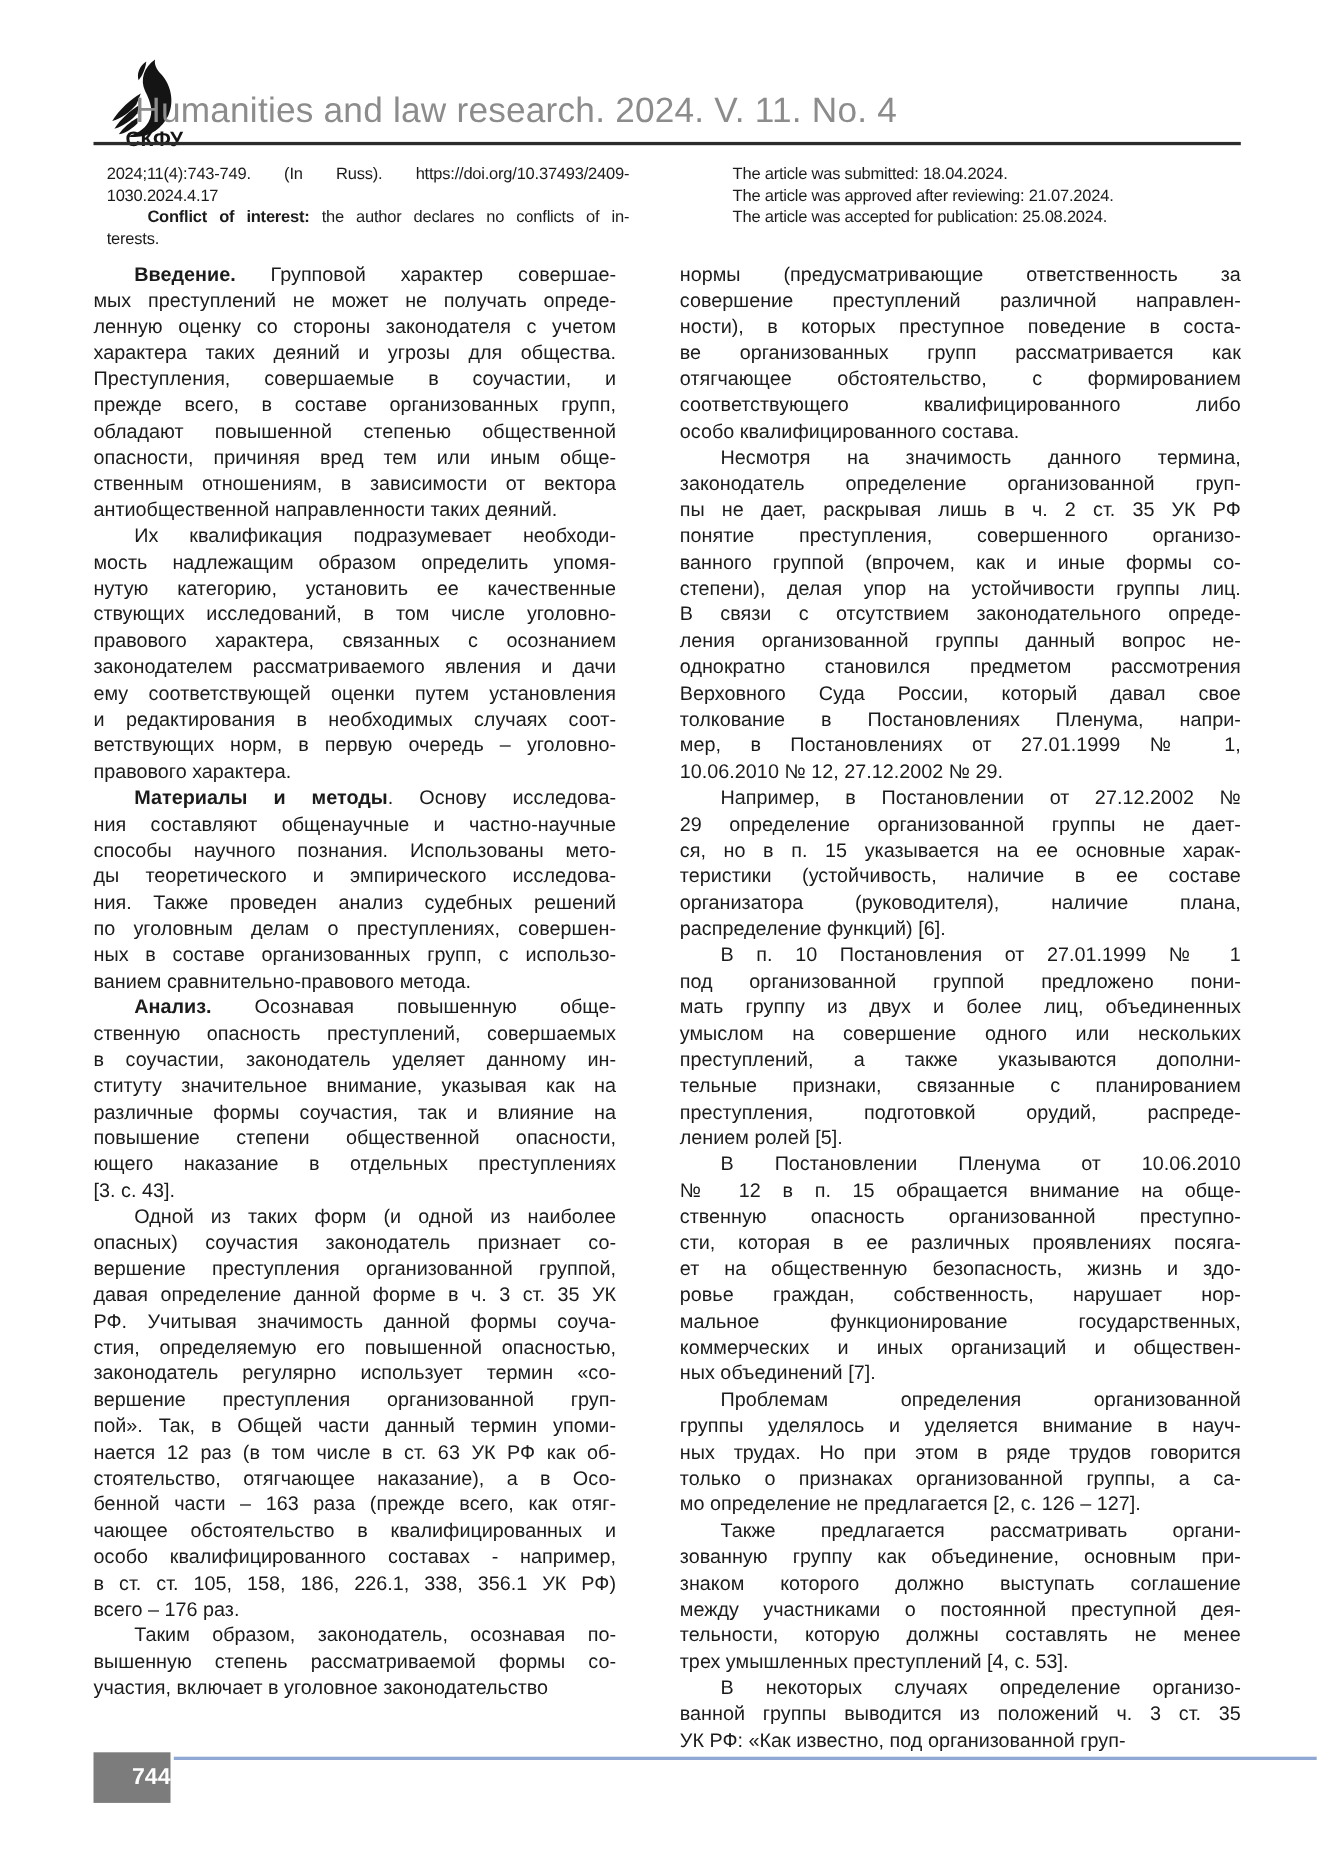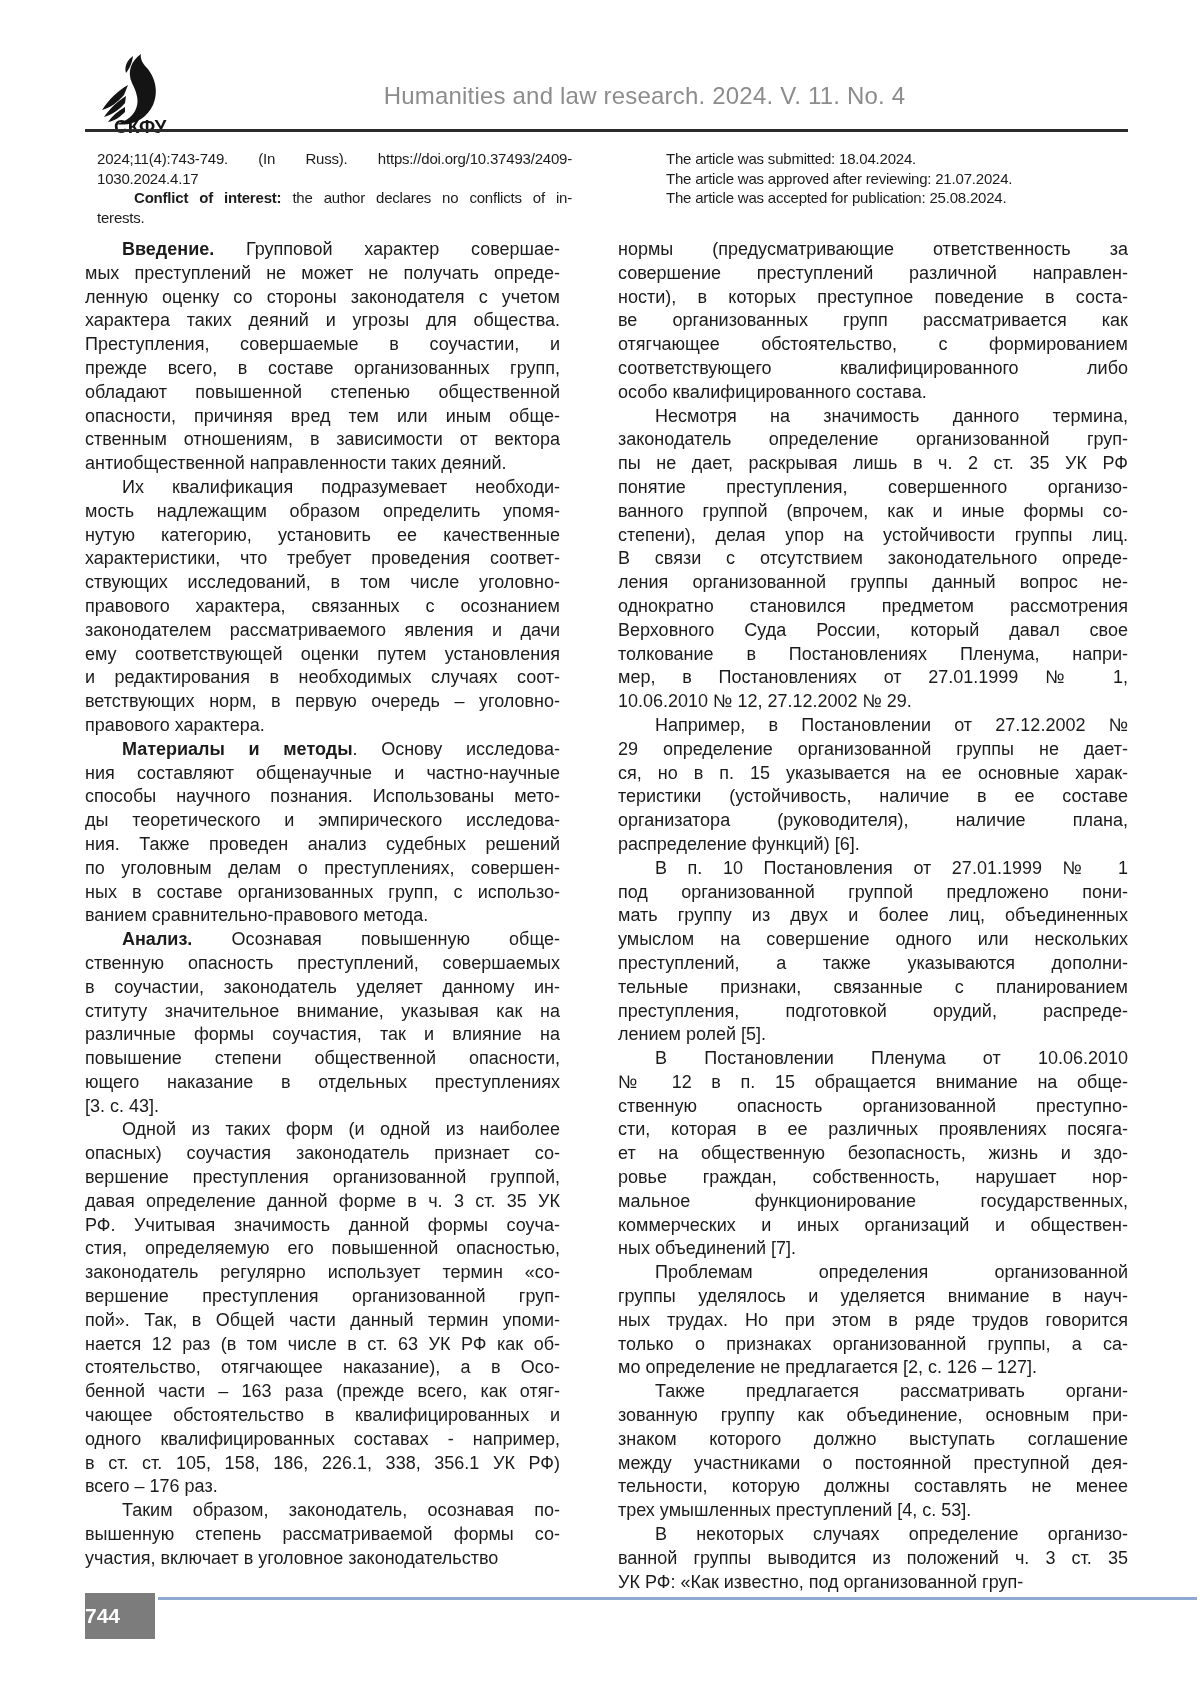--- a/index.html
+++ b/index.html
@@ -4,21 +4,21 @@
 <style>
   html,body { margin:0; padding:0; background:#ffffff; }
   .page {
     position:relative; width:1200px; height:1697px; background:#ffffff;
     font-family:"Liberation Sans", sans-serif; color:#1b1b1b; overflow:hidden;
   }
   
   .logo { position:absolute; left:84px; top:52px; width:110px; height:86px; }
   .journal-title {
     position:absolute; left:123px; top:82px; width:1043px;
-    text-align:center; font-size:24px; color:var(--title-gray,#8c8c8c);
+    text-align:left; font-size:32px; color:var(--title-gray,#8c8c8c);
     letter-spacing:0.2px;
   }
   .header-rule {
     position:absolute; left:85px; top:129px; width:1043px; height:3px;
     background:var(--rule-dark,#2b2b2b);
   }
   
   .meta { position:absolute; left:85px; top:149px; width:1043px; font-size:15px;
           line-height:19.5px; letter-spacing:-0.2px; }
   .meta-left { position:absolute; left:12px; top:0; width:475px; }
@@ -33,21 +33,21 @@
   .col-left  { left:0;  width:475px; }
   .col-right { left:533px; width:510px; }
   .para { margin:0; }
   .col .line { text-align:justify; text-align-last:justify; }
   .col .line.last { text-align-last:left; }
   .col .line.first { text-indent:37px; }
   
   .page-num-box {
     position:absolute; left:85px; top:1593px; width:70px; height:46px;
     background:var(--footer-box,#7c7c7c); color:#ffffff;
-    display:flex; align-items:center; justify-content:flex-start;
+    display:flex; align-items:center; justify-content:flex-end;
     font-size:21px; font-weight:bold;
   }
   .footer-line {
     position:absolute; left:158px; top:1597px; width:1039px; height:3px;
     background:var(--footer-line,#8fa8d4);
   }
 </style>
 </head>
 <body>
 
@@ -96,21 +96,20 @@
           <div class="line">прежде всего, в составе организованных групп,</div>
           <div class="line">обладают повышенной степенью общественной</div>
           <div class="line">опасности, причиняя вред тем или иным обще-</div>
           <div class="line">ственным отношениям, в зависимости от вектора</div>
           <div class="line last">антиобщественной направленности таких деяний.</div>
         </div>
         <div class="para">
           <div class="line first">Их квалификация подразумевает необходи-</div>
           <div class="line">мость надлежащим образом определить упомя-</div>
           <div class="line">нутую категорию, установить ее качественные</div>
-          <div class="line">характеристики, что требует проведения соответ-</div>
           <div class="line">ствующих исследований, в том числе уголовно-</div>
           <div class="line">правового характера, связанных с осознанием</div>
           <div class="line">законодателем рассматриваемого явления и дачи</div>
           <div class="line">ему соответствующей оценки путем установления</div>
           <div class="line">и редактирования в необходимых случаях соот-</div>
           <div class="line">ветствующих норм, в первую очередь – уголовно-</div>
           <div class="line last">правового характера.</div>
         </div>
         <div class="para">
           <div class="line first"><b>Материалы и методы</b>. Основу исследова-</div>
@@ -139,21 +138,21 @@
           <div class="line">давая определение данной форме в ч. 3 ст. 35 УК</div>
           <div class="line">РФ. Учитывая значимость данной формы соуча-</div>
           <div class="line">стия, определяемую его повышенной опасностью,</div>
           <div class="line">законодатель регулярно использует термин «со-</div>
           <div class="line">вершение преступления организованной груп-</div>
           <div class="line">пой». Так, в Общей части данный термин упоми-</div>
           <div class="line">нается 12 раз (в том числе в ст. 63 УК РФ как об-</div>
           <div class="line">стоятельство, отягчающее наказание), а в Осо-</div>
           <div class="line">бенной части – 163 раза (прежде всего, как отяг-</div>
           <div class="line">чающее обстоятельство в квалифицированных и</div>
-          <div class="line">одного квалифицированных составах - например,</div>
+          <div class="line">особо квалифицированного составах - например,</div>
           <div class="line">в ст. ст. 105, 158, 186, 226.1, 338, 356.1 УК РФ)</div>
           <div class="line last">всего – 176 раз.</div>
         </div>
         <div class="para">
           <div class="line first">Таким образом, законодатель, осознавая по-</div>
           <div class="line">вышенную степень рассматриваемой формы со-</div>
           <div class="line last">участия, включает в уголовное законодательство</div>
         </div>
       </div>
     <div class="col col-right" id="col-right">

